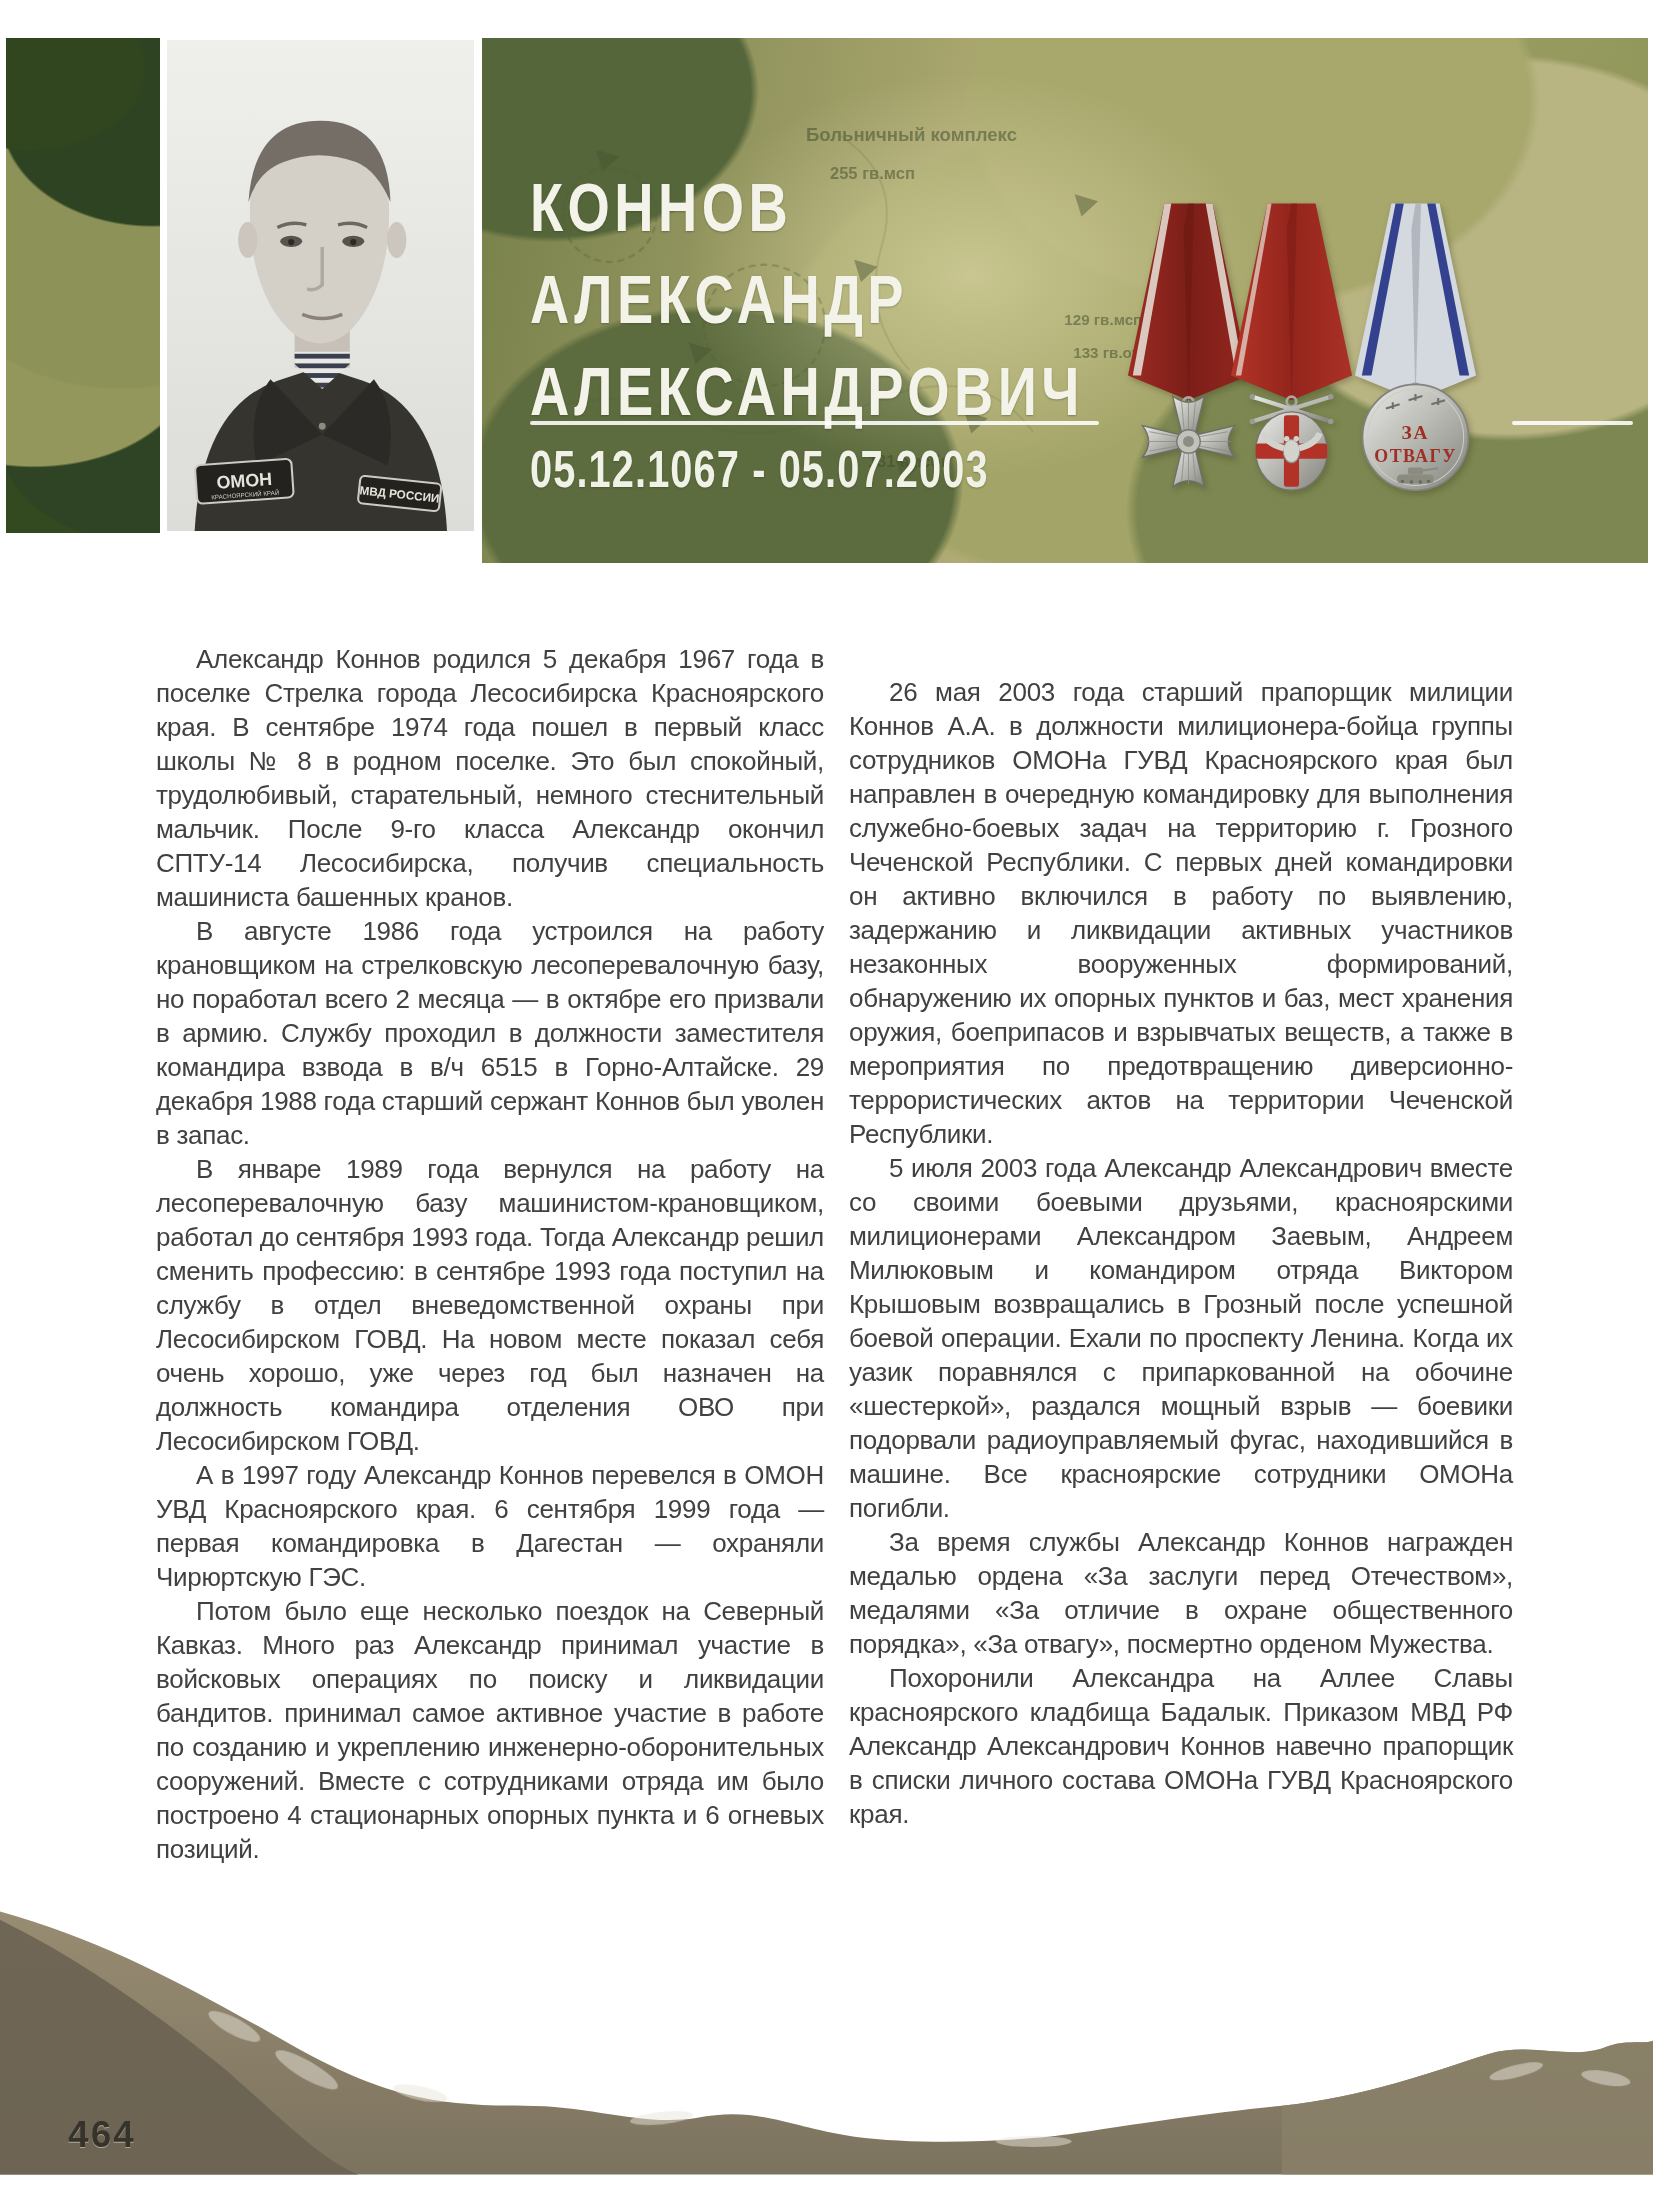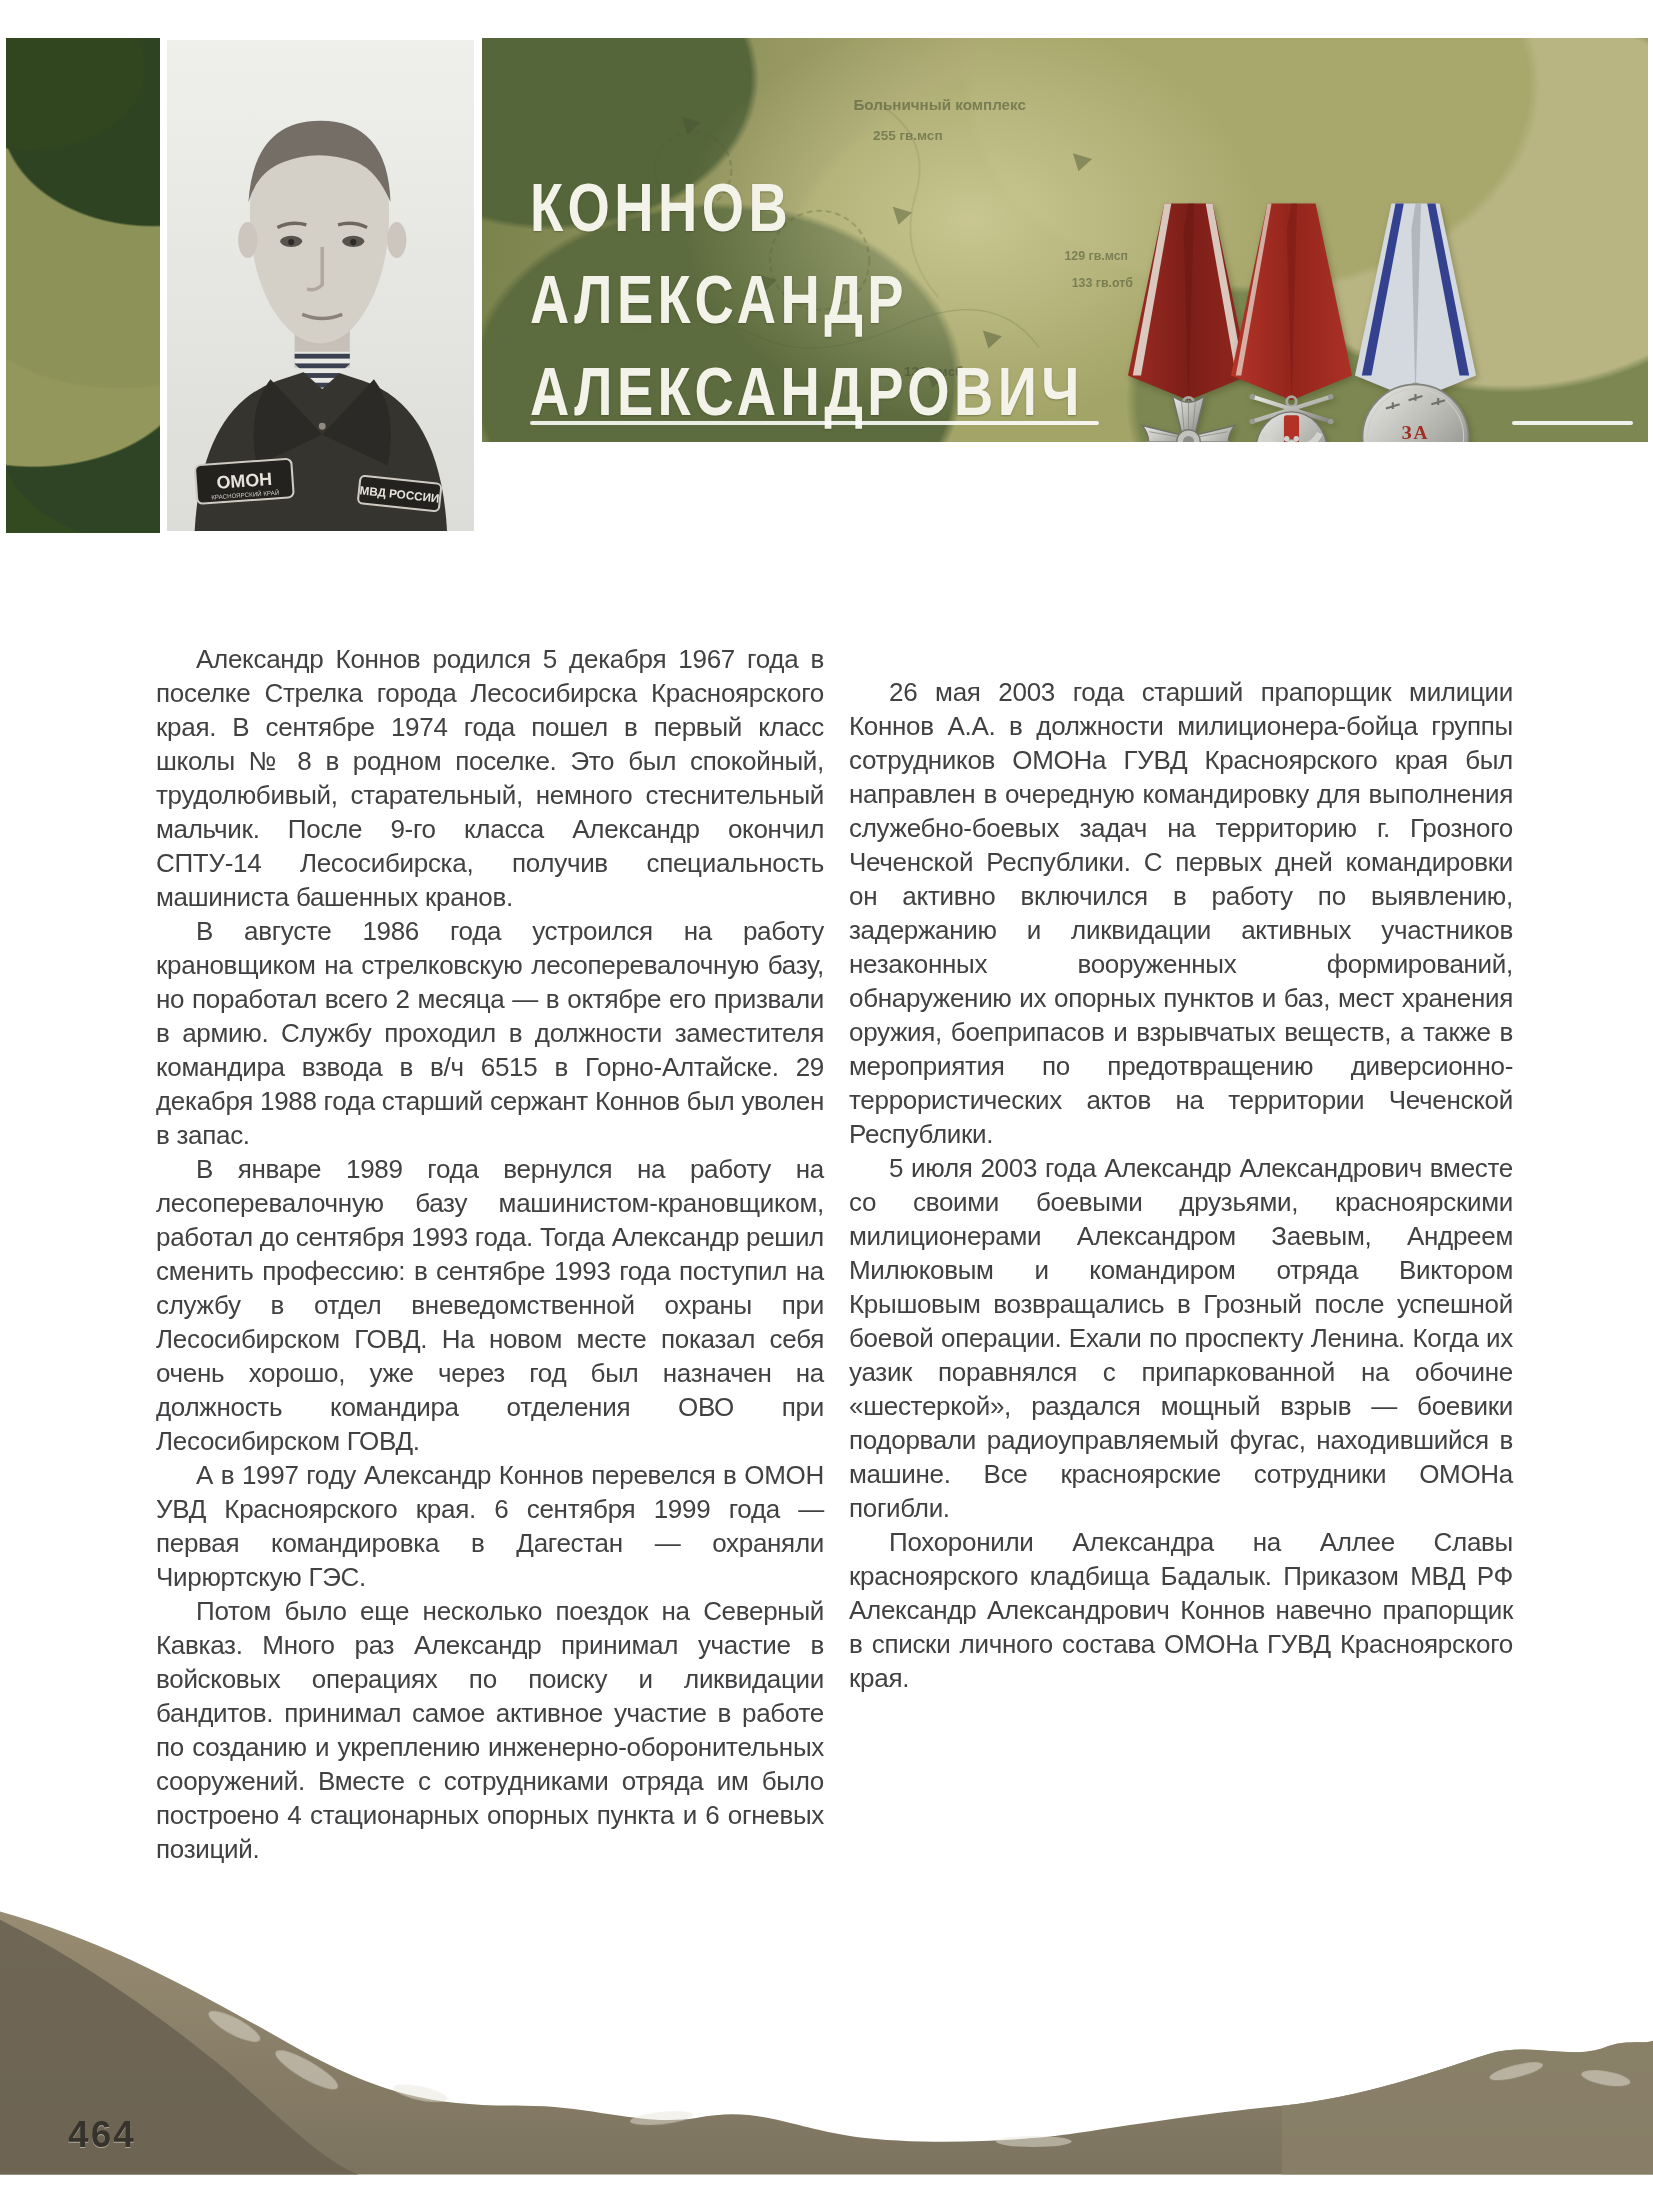--- a/index.html
+++ b/index.html
@@ -13,21 +13,21 @@
       radial-gradient(152px 110px at 95% 16%, #2e4322 98%, transparent 100%),
       radial-gradient(138px 96px at 8% 34%, #8d9258 98%, transparent 100%),
       radial-gradient(179px 124px at 75% 46%, #8d9258 98%, transparent 100%),
       radial-gradient(159px 103px at 18% 66%, #93975c 98%, transparent 100%),
       radial-gradient(145px 110px at 88% 80%, #2f4424 98%, transparent 100%),
       radial-gradient(179px 131px at 30% 98%, #33491f 98%, transparent 100%),
       #677244;}
 
   .portrait{position:absolute;left:167px;top:40px;width:307px;height:491px;background:#ebebe8;}
 
-  .banner{position:absolute;left:482px;top:38px;width:1166px;height:404px;overflow:hidden;
+  .banner{position:absolute;left:482px;top:38px;width:1166px;height:525px;overflow:hidden;
     background:
       radial-gradient(413px 289px at 42% 45%, rgba(232,226,178,.55), transparent 70%),
       radial-gradient(207px 152px at 6% 10%, #55663a 96%, transparent 100%),
       radial-gradient(248px 179px at 20% 85%, #5d6c3e 96%, transparent 100%),
       radial-gradient(289px 207px at 66% 12%, #a8a86d 96%, transparent 100%),
       radial-gradient(262px 193px at 88% 40%, #b9b583 96%, transparent 100%),
       radial-gradient(289px 207px at 80% 90%, #7c8751 96%, transparent 100%),
       radial-gradient(345px 234px at 55% 60%, #a3a468 96%, transparent 100%),
       linear-gradient(100deg, #77804a, #b0ab74 45%, #8d9458);}
 
@@ -252,20 +252,21 @@
     <div class="col col-left">
       <p>Александр Коннов родился 5 декабря 1967 года в поселке Стрелка города Лесосибирска Красноярского края. В сентябре 1974 года пошел в первый класс школы № 8 в родном поселке. Это был спокойный, трудолюбивый, старательный, немного стеснительный мальчик. После 9-го класса Александр окончил СПТУ-14 Лесосибирска, получив специальность машиниста башенных кранов.</p>
       <p>В августе 1986 года устроился на работу крановщиком на стрелковскую лесоперевалочную базу, но поработал всего 2 месяца — в октябре его призвали в армию. Службу проходил в должности заместителя командира взвода в в/ч 6515 в Горно-Алтайске. 29 декабря 1988 года старший сержант Коннов был уволен в запас.</p>
       <p>В январе 1989 года вернулся на работу на лесоперевалочную базу машинистом-крановщиком, работал до сентября 1993 года. Тогда Александр решил сменить профессию: в сентябре 1993 года поступил на службу в отдел вневедомственной охраны при Лесосибирском ГОВД. На новом месте показал себя очень хорошо, уже через год был назначен на должность командира отделения ОВО при Лесосибирском ГОВД.</p>
       <p>А в 1997 году Александр Коннов перевелся в ОМОН УВД Красноярского края. 6 сентября 1999 года — первая командировка в Дагестан — охраняли Чирюртскую ГЭС.</p>
       <p>Потом было еще несколько поездок на Северный Кавказ. Много раз Александр принимал участие в войсковых операциях по поиску и ликвидации бандитов. принимал самое активное участие в работе по созданию и укреплению инженерно-оборонительных сооружений. Вместе с сотрудниками отряда им было построено 4 стационарных опорных пункта и 6 огневых позиций.</p>
     </div>
     <div class="col col-right">
       <p>26 мая 2003 года старший прапорщик милиции Коннов А.А. в должности милиционера-бойца группы сотрудников ОМОНа ГУВД Красноярского края был направлен в очередную командировку для выполнения служебно-боевых задач на территорию г. Грозного Чеченской Республики. С первых дней командировки он активно включился в работу по выявлению, задержанию и ликвидации активных участников незаконных вооруженных формирований, обнаружению их опорных пунктов и баз, мест хранения оружия, боеприпасов и взрывчатых веществ, а также в мероприятия по предотвращению диверсионно-террористических актов на территории Чеченской Республики.</p>
       <p>5 июля 2003 года Александр Александрович вместе со своими боевыми друзьями, красноярскими милиционерами Александром Заевым, Андреем Милюковым и командиром отряда Виктором Крышовым возвращались в Грозный после успешной боевой операции. Ехали по проспекту Ленина. Когда их уазик поравнялся с припаркованной на обочине «шестеркой», раздался мощный взрыв — боевики подорвали радиоуправляемый фугас, находившийся в машине. Все красноярские сотрудники ОМОНа погибли.</p>
+      <p>За время службы Александр Коннов награжден медалью ордена «За заслуги перед Отечеством», медалями «За отличие в охране общественного порядка», «За отвагу», посмертно орденом Мужества.</p>
       <p>Похоронили Александра на Аллее Славы красноярского кладбища Бадалык. Приказом МВД РФ Александр Александрович Коннов навечно прапорщик в списки личного состава ОМОНа ГУВД Красноярского края.</p>
     </div>
   </main>
 
   <svg class="mountains" viewBox="0 0 2400 405" preserveAspectRatio="none">
     <defs>
       <linearGradient id="mg" x1="0" y1="0" x2="0" y2="1">
         <stop offset="0" stop-color="#988c72"></stop>
           <stop offset="1" stop-color="#7c735f"></stop>
       </linearGradient>

